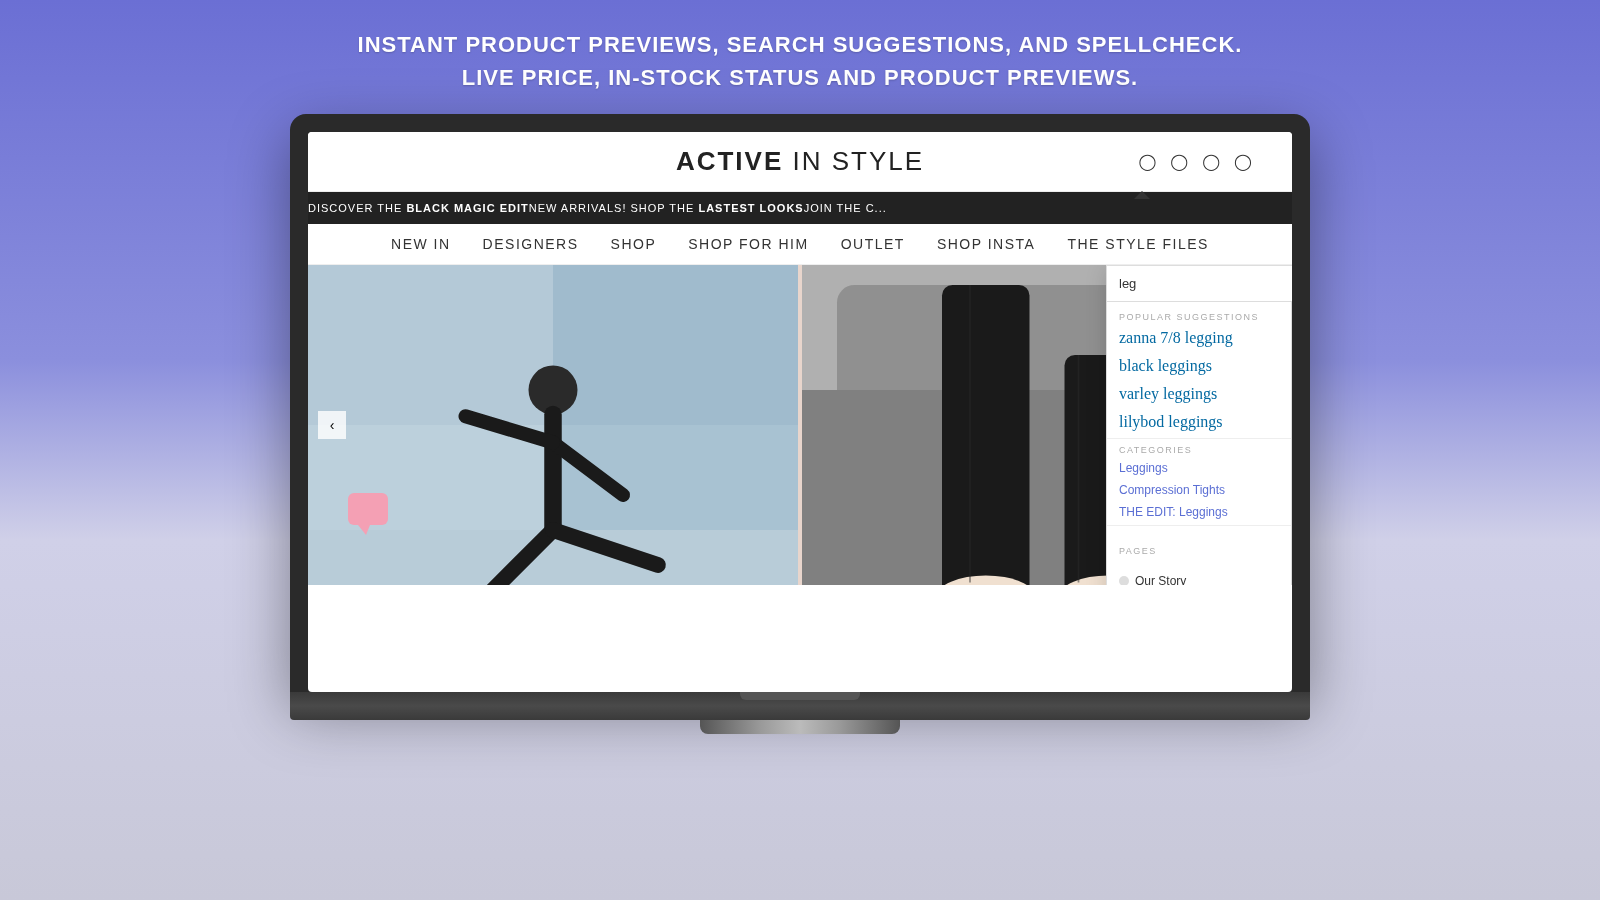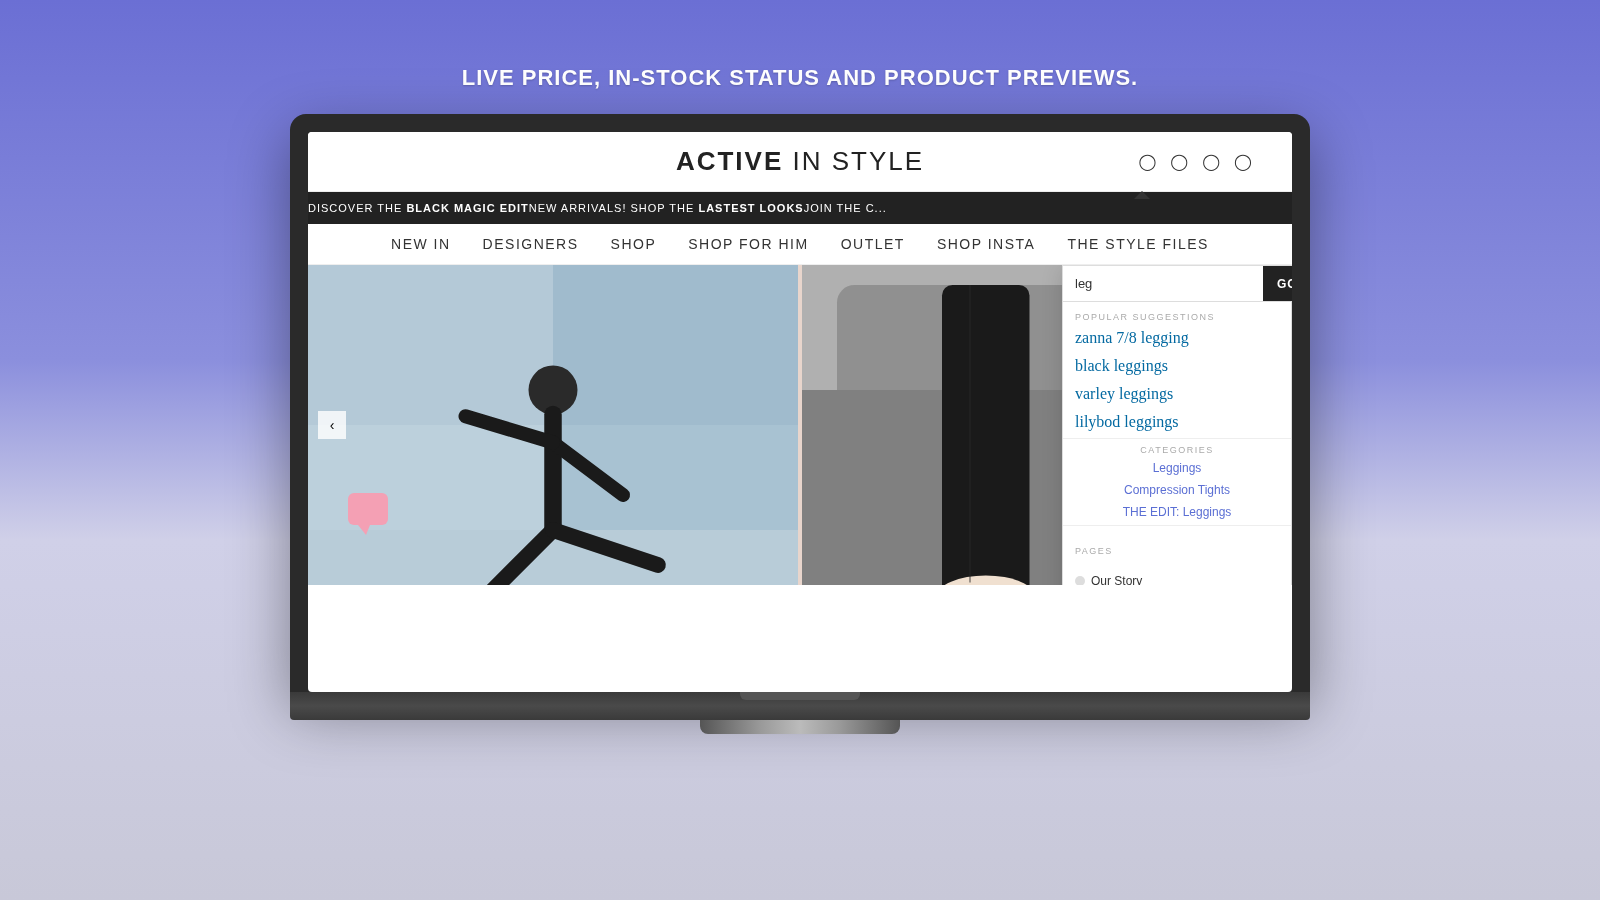--- a/index.html
+++ b/index.html
@@ -207,21 +207,21 @@
       z-index: 5;
     }
     .nav-arrow-left { left: 10px; }
     .nav-arrow-right { right: 10px; }
 
     
     .search-overlay {
       position: absolute;
       top: 0;
       right: 0;
-      width: 230px;
+      width: 186px;
       background: white;
       border: 1px solid #ddd;
       box-shadow: 0 4px 20px rgba(0,0,0,0.15);
       z-index: 100;
     }
 
     .search-input-row {
       display: flex;
       border-bottom: 1px solid #ddd;
     }
@@ -258,21 +258,20 @@
       padding: 5px 12px;
       font-size: 16px;
       color: #0369a1;
       cursor: pointer;
       font-family: Liberation Serif, serif;
     }
 
     .categories-section {
       padding: 2px 0;
       border-top: 1px solid #eee;
-      text-align: center;
     }
     .category-link {
       display: block;
       padding: 4px 12px;
       font-size: 12px;
       color: #5b6fd4;
       cursor: pointer;
     }
 
     .pages-section {
@@ -300,21 +299,21 @@
     .products-section {
       border-top: 1px solid #eee;
       padding: 2px 0;
     }
   </style>
 </head>
 <body>
 
 <div class="page-header">
   <h1>
-    <br>
+    <span>INSTANT PRODUCT PREVIEWS, SEARCH SUGGESTIONS, AND SPELLCHECK.</span><br>
     <span>LIVE PRICE, IN-STOCK STATUS AND PRODUCT PREVIEWS.</span>
   </h1>
 </div>
 
 <div class="laptop-wrapper">
   <div class="laptop-body">
     <div class="laptop-screen">
 
       <div class="site-header">
         <div class="site-logo">

